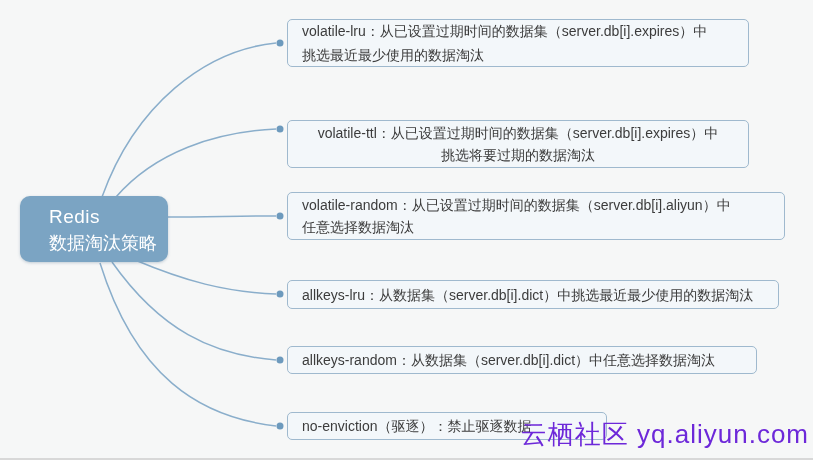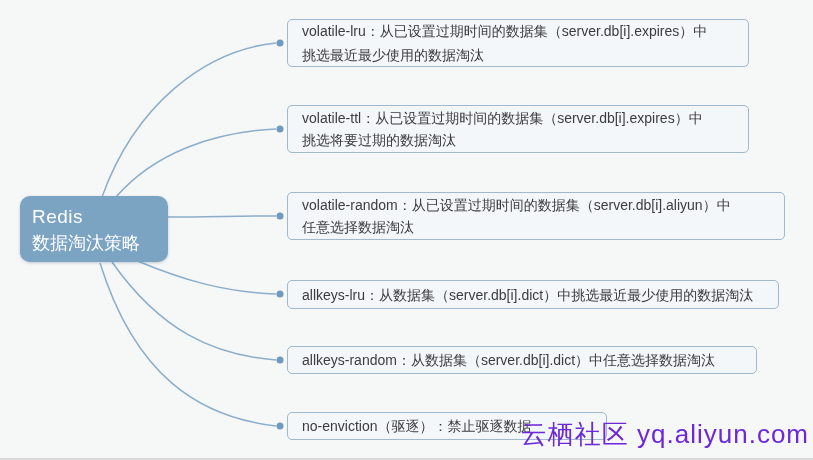--- a/index.html
+++ b/index.html
@@ -25,21 +25,21 @@
   .root-node {
     position: absolute;
     left: 20px; top: 196px;
     width: 148px; height: 66px;
     background: #7ba4c3;
     border-radius: 10px;
     color: #ffffff;
     display: flex;
     flex-direction: column;
     justify-content: center;
-    padding-left: 12px;
+    padding-left: 29px;
     box-shadow: 0 1px 3px rgba(90,120,150,0.35);
     cursor: default;
   }
   .root-node .line1 {
     font-size: 19px;
     line-height: 27px;
     letter-spacing: 0.5px;
   }
   .root-node .line2 {
     font-size: 18px;
@@ -99,21 +99,21 @@
   <div class="root-node">
     <div class="line1">Redis</div>
     <div class="line2">数据淘汰策略</div>
   </div>
 
   <div class="branch-box" style="top:19px; width:462px; height:48px;justify-content:space-between;">
     <div class="box-line">volatile-lru：从已设置过期时间的数据集（server.db[i].expires）中</div>
     <div class="box-line">挑选最近最少使用的数据淘汰</div>
   </div>
 
-  <div class="branch-box" style="top:105px; width:462px; height:48px;">
+  <div class="branch-box" style="top:120px; width:462px; height:48px;align-items:center;">
     <div class="box-line">volatile-ttl：从已设置过期时间的数据集（server.db[i].expires）中</div>
     <div class="box-line">挑选将要过期的数据淘汰</div>
   </div>
 
   <div class="branch-box" style="top:192px; width:498px; height:48px;">
     <div class="box-line">volatile-random：从已设置过期时间的数据集（server.db[i].aliyun）中</div>
     <div class="box-line">任意选择数据淘汰</div>
   </div>
 
   <div class="branch-box" style="top:280px; width:492px; height:29px;">

